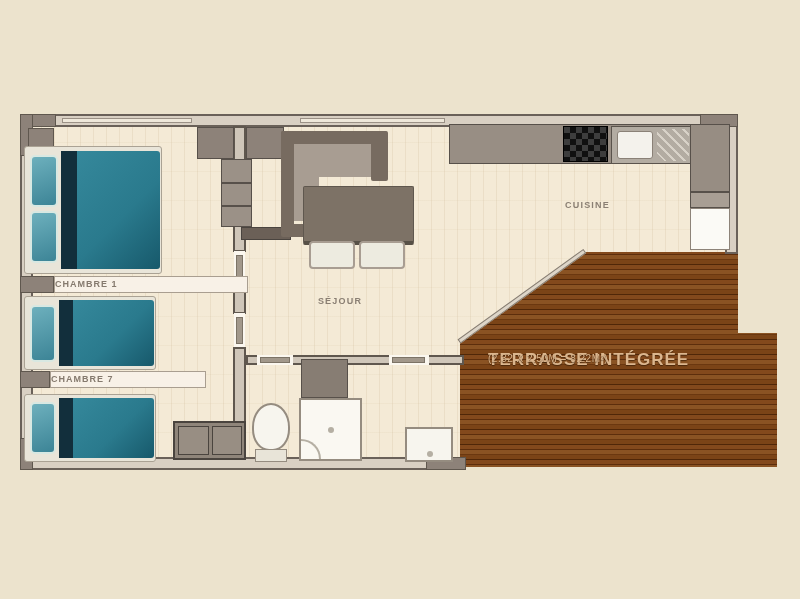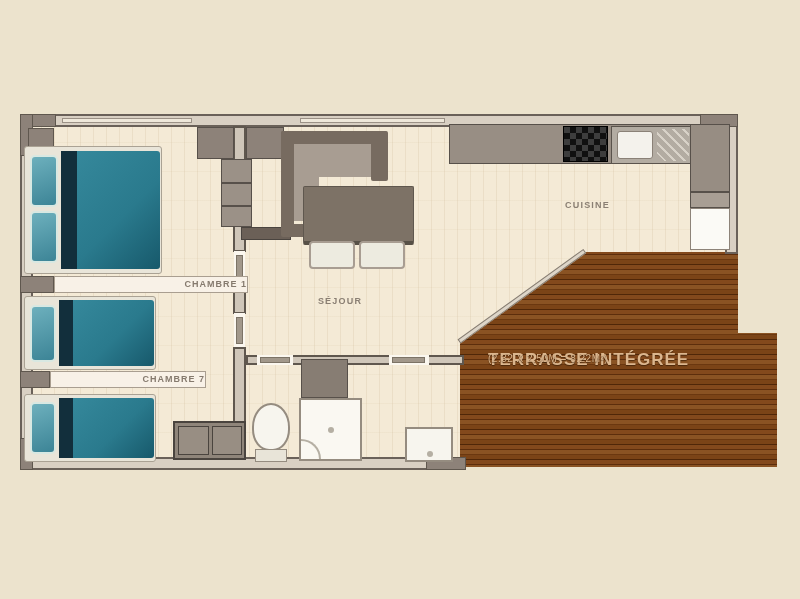--- a/index.html
+++ b/index.html
@@ -15,21 +15,21 @@
   .wall{background:#d9d0c3;border:2px solid #6a6159;}
   .iwall{background:#cfc6b9;border:2px solid #5f574e;}
   .cap{background:#8d8279;border:1px solid #5f574e;}
   .win{background:#efe8da;border:1px solid #9b9186;}
 
   .dooropen{background:#fbf7ef;}
   .doorslab{background:#a2988b;border:1px solid #7c7366;}
 
   
   .strip{background:#f8f1e7;border:1px solid #a99e90;color:#857a6e;font-size:9px;font-weight:bold;
-         letter-spacing:1px;text-align:right;line-height:15px;overflow:hidden;white-space:nowrap;}
+         letter-spacing:1px;text-align:left;line-height:15px;overflow:hidden;white-space:nowrap;}
 
   
   .bedframe{background:#e9e5d9;border:1.5px solid #aaa294;border-radius:3px;}
   .pillow{background:linear-gradient(160deg,#6db0bd,#3c8496);border:2px solid #d8e8e2;border-radius:5px;}
   .headboard{background:#122f3c;}
   .bedbody{background:linear-gradient(135deg,#35889b 0%,#2a7a8d 55%,#17596b 100%);border-radius:0 3px 3px 0;}
 
   
   .gray{background:#8d8279;border:1.5px solid #57504a;}
   .sofaD{background:#776b60;border-radius:2px;}

